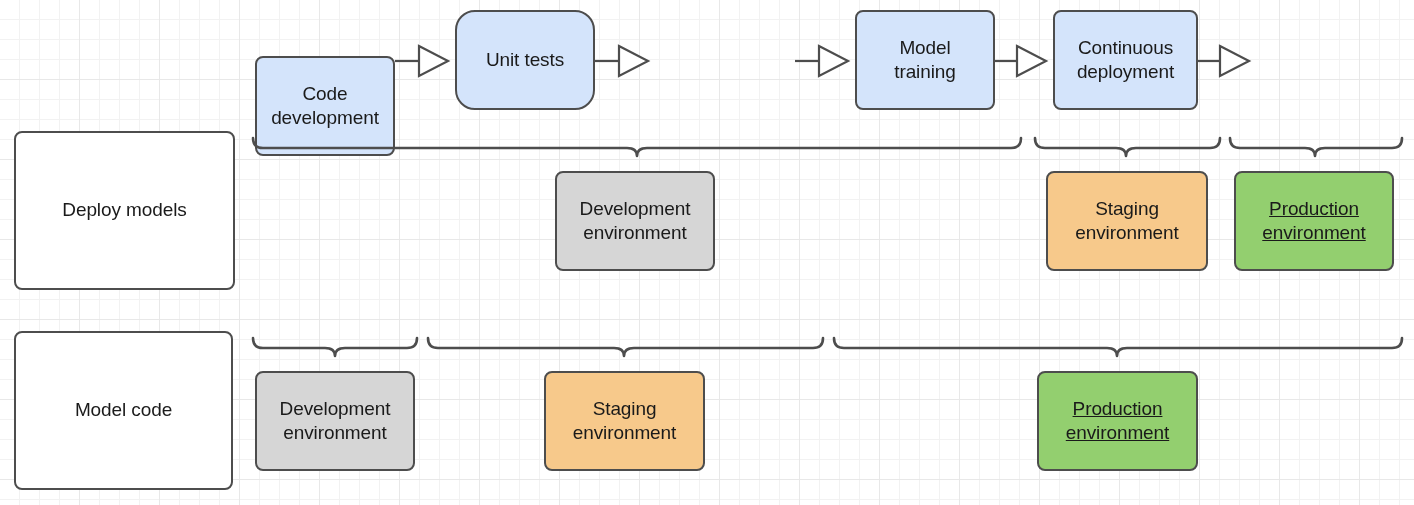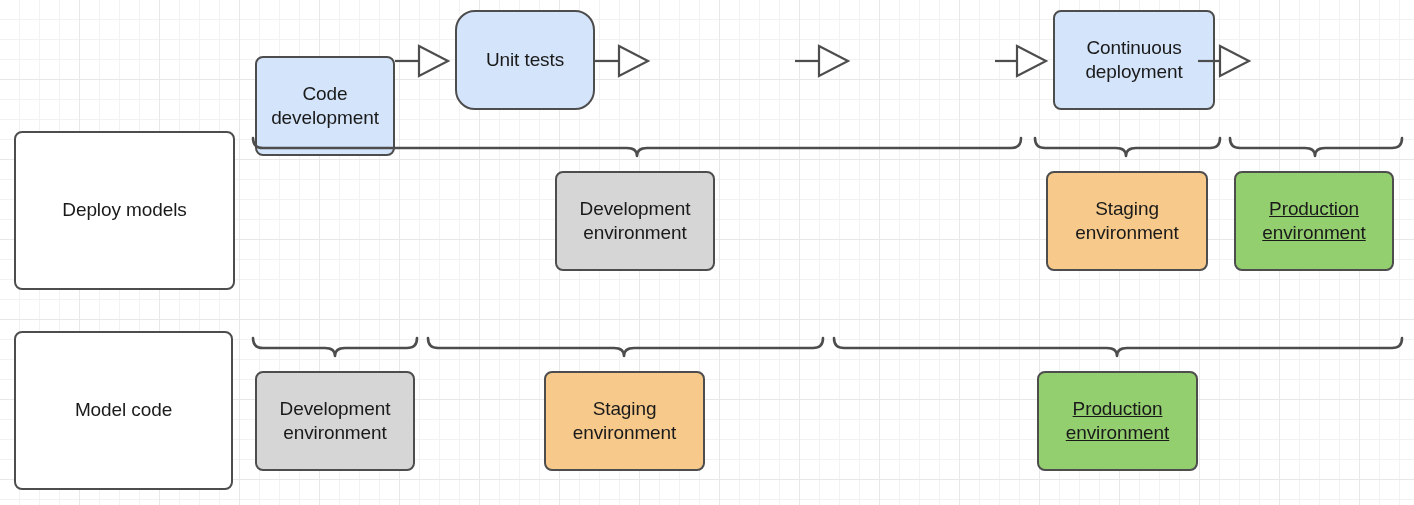--- a/index.html
+++ b/index.html
@@ -62,22 +62,26 @@
   <div class="node blue" style="left:255px;top:10px;width:140px;height:100px;margin-top:46px;">
     <span>Code
 development</span>
   </div>
 
   <div class="node blue" style="left:455px;top:10px;width:140px;height:100px;border-radius:20px;">
     <span>Unit tests</span>
   </div>
 
 
+  <div class="node blue" style="left:855px;top:10px;width:140px;height:100px;">
+    <span>Model
+training</span>
+  </div>
 
-  <div class="node blue" style="left:1053px;top:10px;width:162px;height:100px;">
+  <div class="node blue" style="left:1053px;top:10px;width:145px;height:100px;">
     <span>Continuous
 deployment</span>
   </div>
 
 
   <div class="node plain" style="left:14px;top:131px;width:221px;height:159px;">
     <span>Deploy models</span>
   </div>
 
   <div class="node plain" style="left:14px;top:331px;width:219px;height:159px;">

